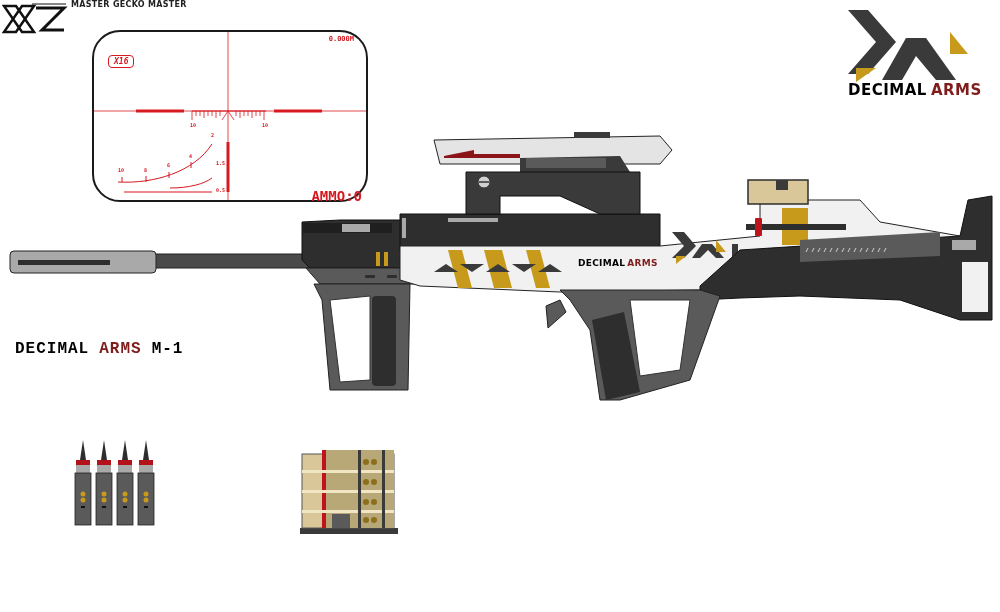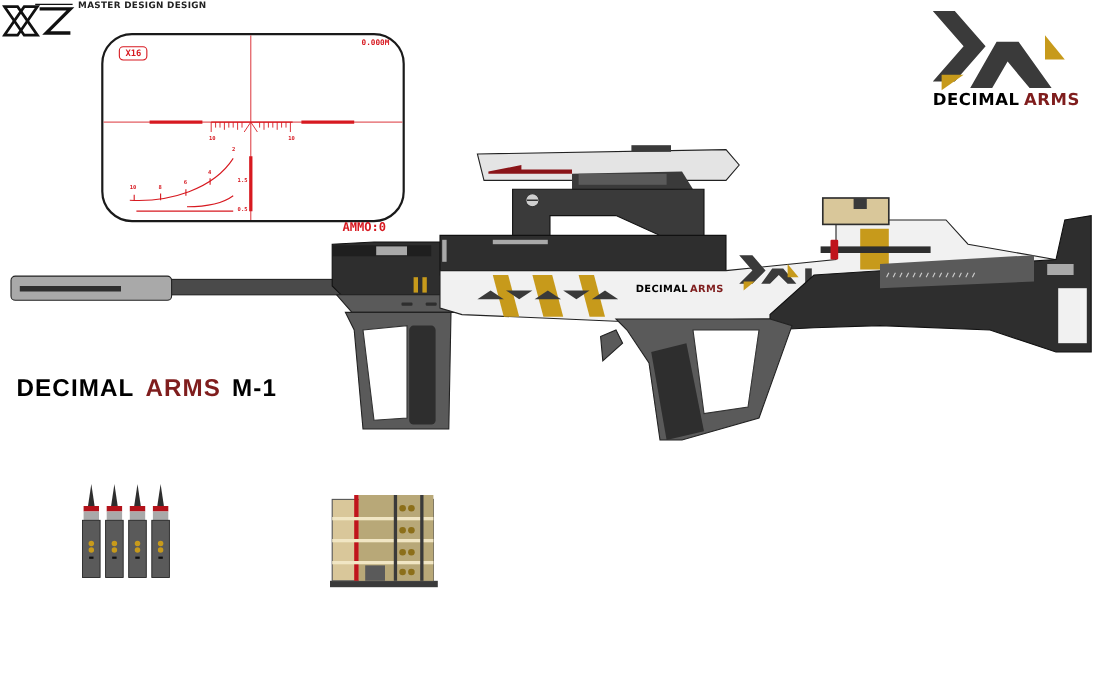--- a/index.html
+++ b/index.html
@@ -2,45 +2,45 @@
 <html><head>
 <meta charset="utf-8">
 <style>
   html, body { margin:0; padding:0; background:#ffffff; }
   body { width:1000px; height:612px; position:relative; overflow:hidden; font-family:"DejaVu Sans", sans-serif; }
   .abs { position:absolute; }
   .credit { left:0; top:0; width:200px; height:40px; }
   .credit-text { left:71px; top:0px; font-size:8px; font-weight:bold; letter-spacing:0.3px; color:#222; font-family:"DejaVu Sans", sans-serif; }
   .scope { left:92px; top:30px; width:276px; height:172px; border:2px solid #1a1a1a; border-radius:28px; box-sizing:border-box; }
   .reticle-txt { font-family:"DejaVu Sans Mono", monospace; font-weight:bold; color:#d71920;padding-left:39px; }
-  .zoom-badge { left:14px; top:10px; border:1.5px solid #d71920; border-radius:4px; font-size:8px; padding:0 5px; line-height:11px; }
+  .zoom-badge { left:14px; top:23px; border:1.5px solid #d71920; border-radius:4px; font-size:8px; padding:0 5px; line-height:11px;font-style:italic; }
   .range { right:12px; top:3px; font-size:7px; }
-  .ammo { right:15px; top:156px; font-size:11px;margin-top:12px; }
+  .ammo { right:4px; top:156px; font-size:14px; }
   .brand-logo { left:846px; top:8px; width:130px; height:95px; }
   .brand-name { left:848px; top:81px; font-size:15px; font-weight:bold; letter-spacing:0.5px; font-family:"DejaVu Sans", sans-serif; }
   .dark { color:#000000; }
   .gold { color:#7f1d1d; }
-  .title { left:15px; top:340px; font-size:22px; font-weight:bold; letter-spacing:1px; font-family:Liberation Sans, sans-serif; white-space:nowrap; }
+  .title { left:15px; top:340px; font-size:16px; font-weight:bold; letter-spacing:1px; font-family:Liberation Mono, monospace; white-space:nowrap; }
   .title span { margin-right:10px; }
   .rifle { left:0; top:95px; width:1000px; height:320px; }
   .rounds { left:74px; top:438px; width:85px; height:95px; }
   .mag { left:298px; top:444px; width:102px; height:90px; }
   .side-mark { left:578px; top:258px; font-size:9px; font-weight:bold; letter-spacing:0.3px; white-space:nowrap; font-family:"DejaVu Sans", sans-serif; }
 </style>
 </head>
 <body>
 
 <div class="abs credit">
   <svg class="abs" style="left:2px;top:2px" width="66" height="34" viewBox="0 0 66 34">
     <path d="M2 4 L14 4 L32 30 L20 30 Z" fill="none" stroke="#111" stroke-width="2.5"></path>
     <path d="M2 30 L14 30 L32 4 L20 4 Z" fill="none" stroke="#111" stroke-width="2.5"></path>
     <path d="M34 6 L62 6 L40 28 L62 28" fill="none" stroke="#111" stroke-width="3"></path>
     <line x1="30" y1="2" x2="64" y2="2" stroke="#111" stroke-width="1"></line>
   </svg>
-  <div class="abs credit-text">MASTER DESIGN DESIGN</div>
+  <div class="abs credit-text">MASTER GECKO MASTER</div>
 </div>
 
 <div class="abs scope">
   <svg class="abs" style="left:0;top:0" width="272" height="168" viewBox="0 0 272 168">
     <g stroke="#d71920" fill="none">
       <line x1="134" y1="0" x2="134" y2="168" stroke-width="0.8"></line>
       <line x1="0" y1="79" x2="272" y2="79" stroke-width="0.8"></line>
       <line x1="42" y1="79" x2="90" y2="79" stroke-width="3"></line>
       <line x1="180" y1="79" x2="228" y2="79" stroke-width="3"></line>
       <line x1="134" y1="110" x2="134" y2="160" stroke-width="3"></line>

